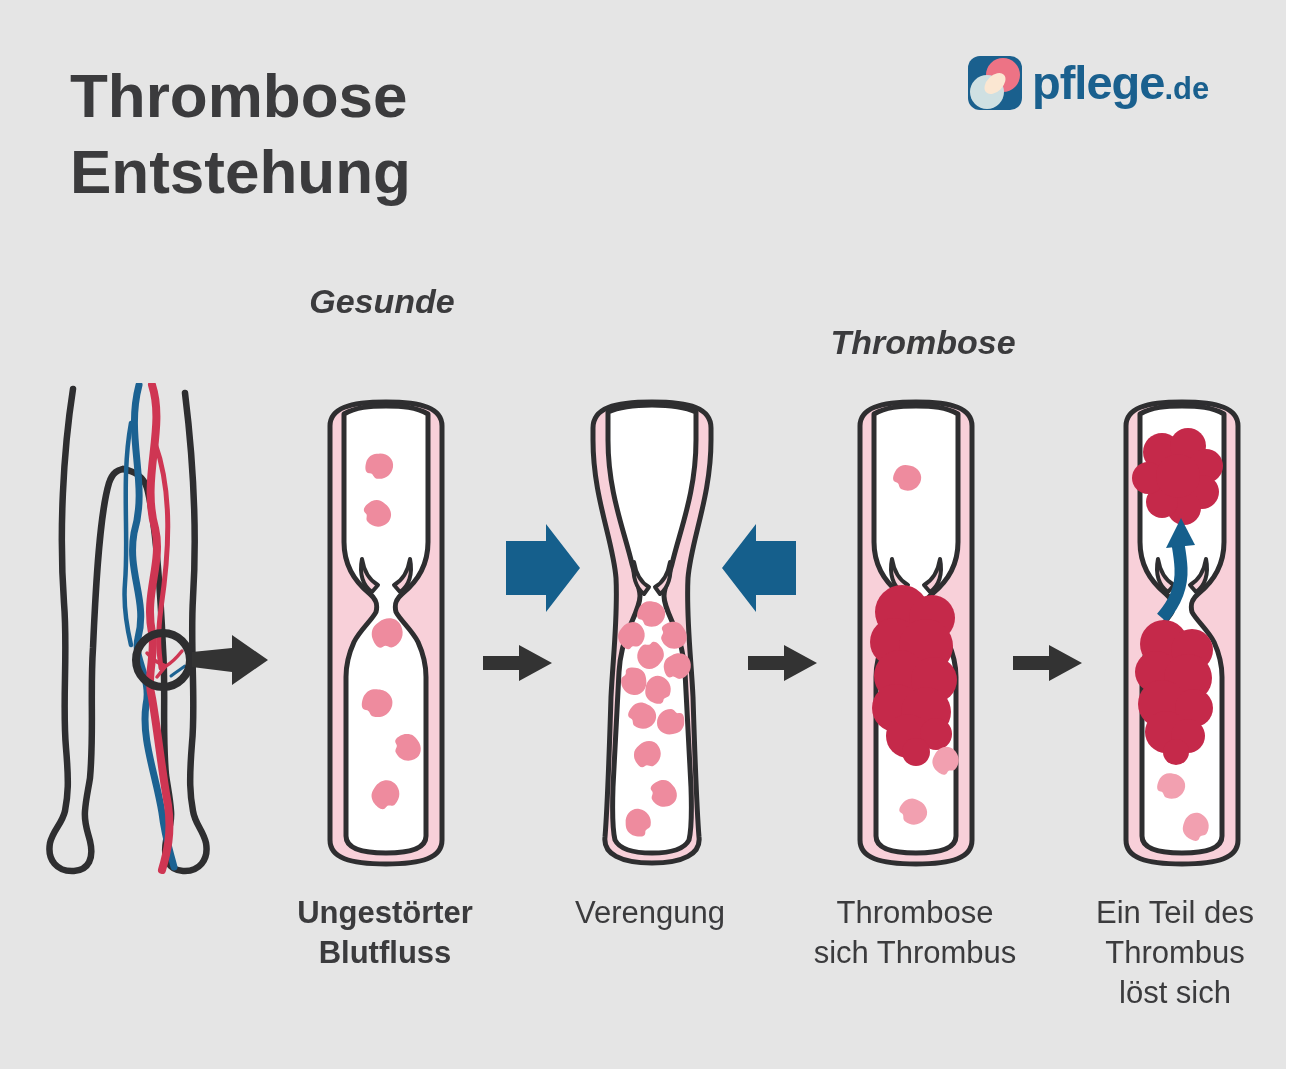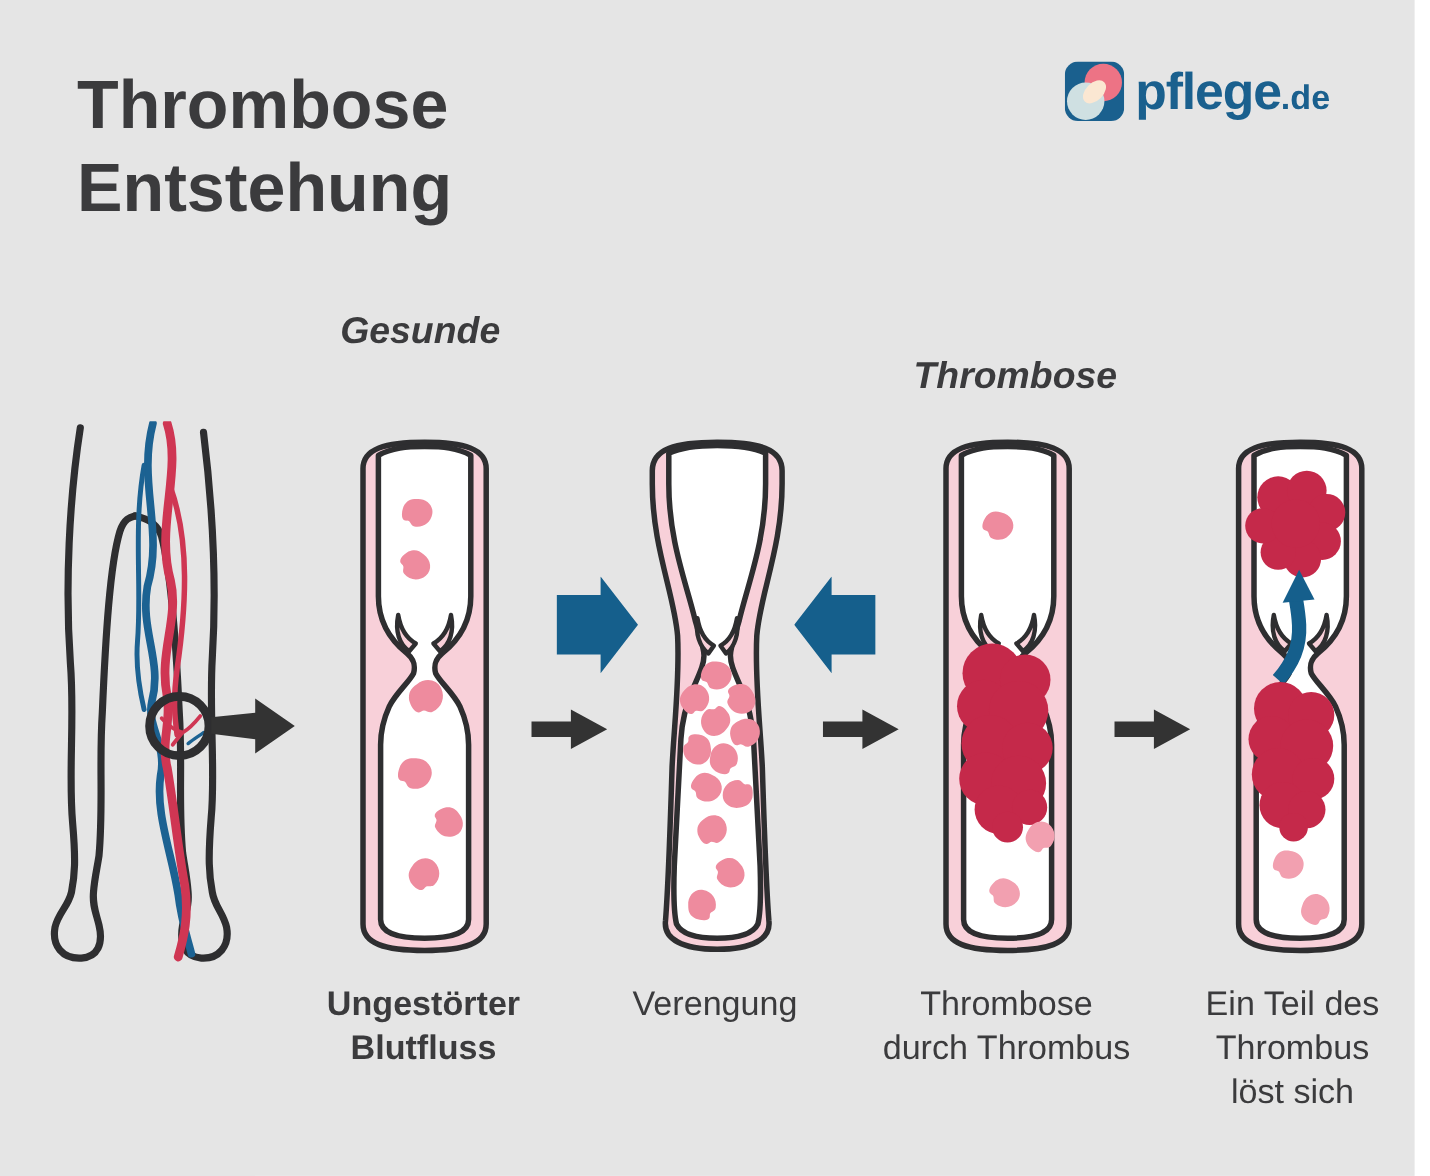--- a/index.html
+++ b/index.html
@@ -211,21 +211,21 @@
 
   <div class="abs caption cap-1">
     <div>Ungestörter</div>
     <div>Blutfluss</div>
   </div>
   <div class="abs caption cap-2">
     <div>Verengung</div>
   </div>
   <div class="abs caption cap-3">
     <div>Thrombose</div>
-    <div>durch Thrombus</div>
+    <div>sich Thrombus</div>
   </div>
   <div class="abs caption cap-4">
     <div>Ein Teil des</div>
     <div>Thrombus</div>
     <div>löst sich</div>
   </div>
 
 </div>
 
 </body></html>

